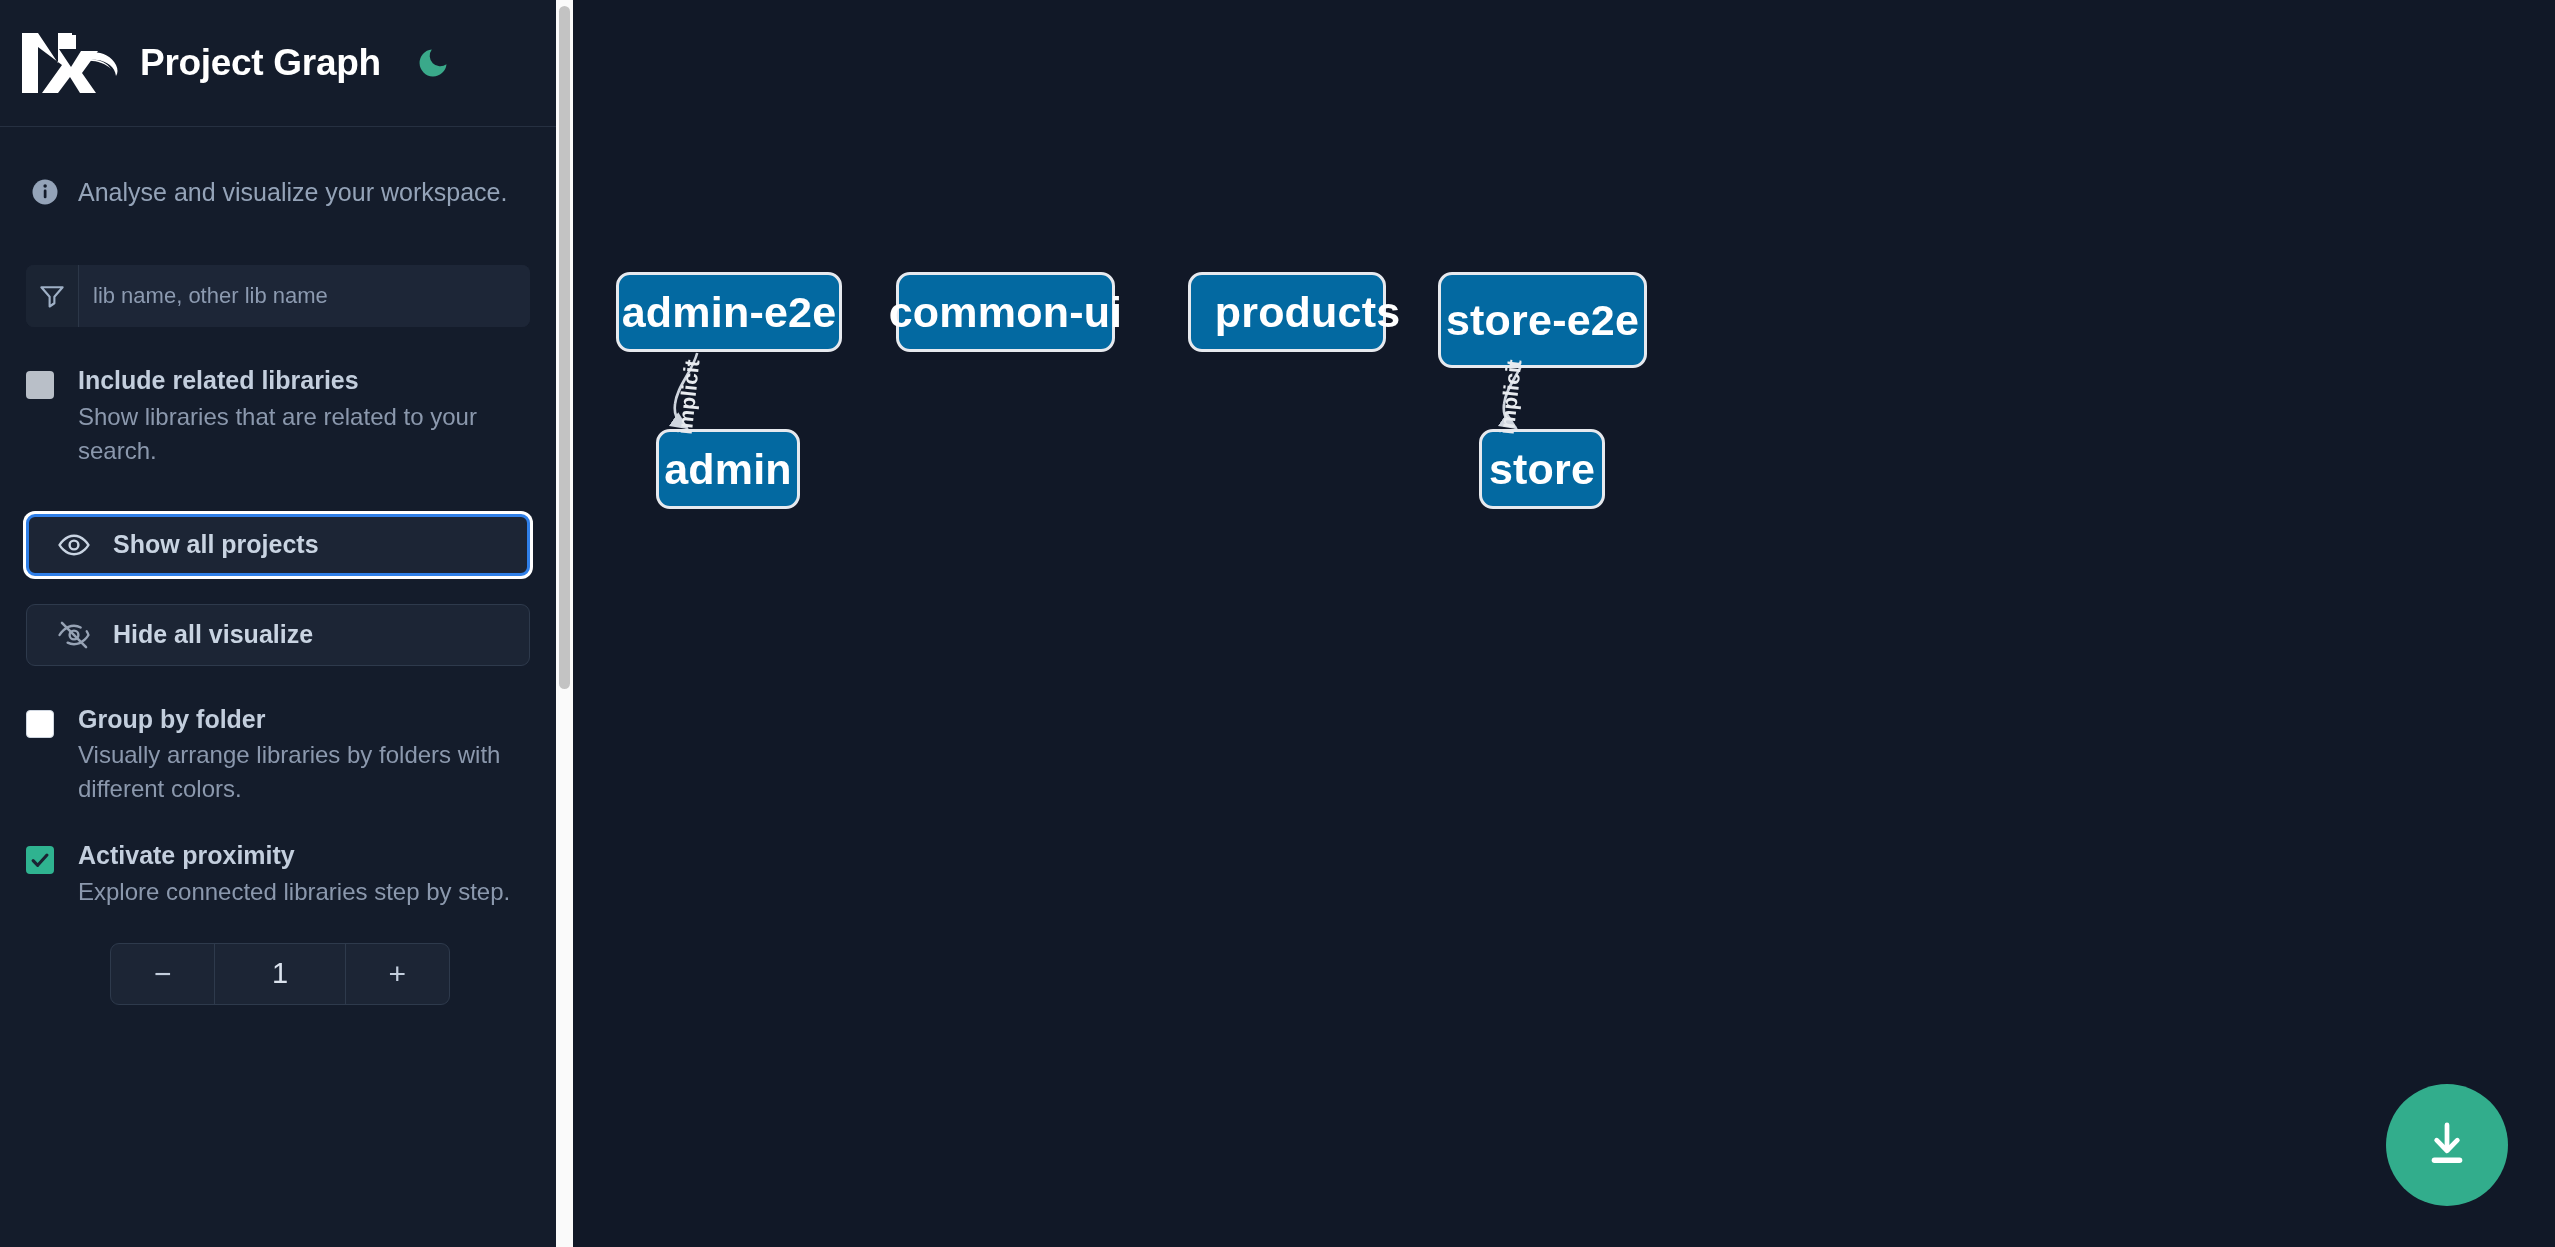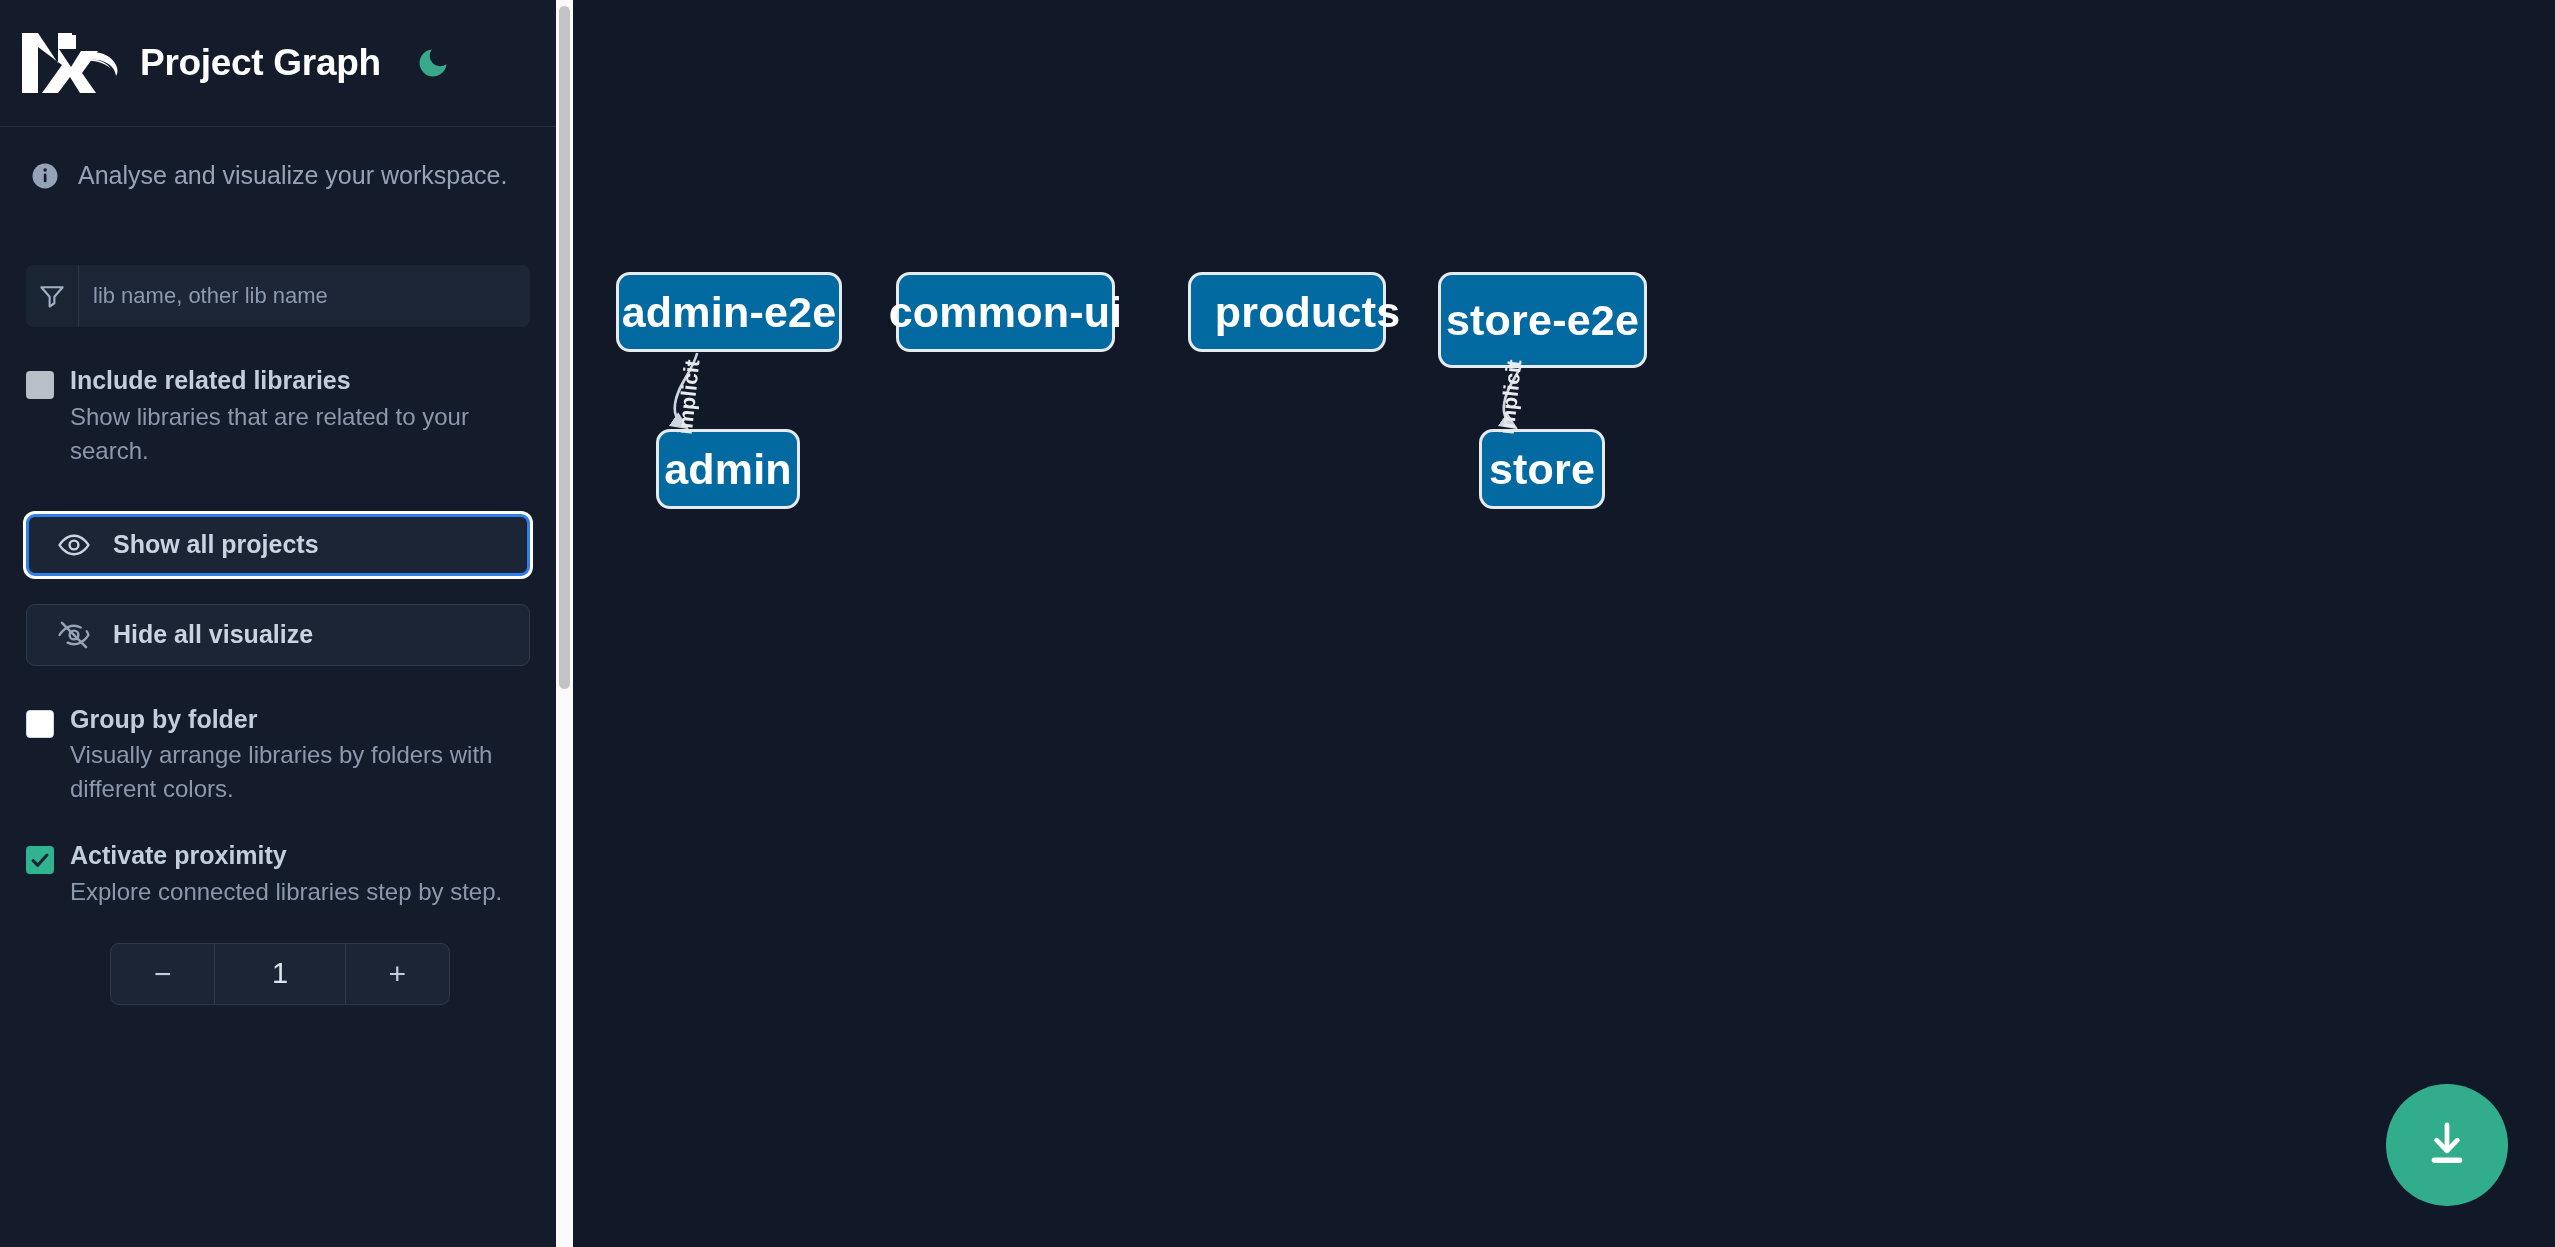--- a/index.html
+++ b/index.html
@@ -39,21 +39,21 @@
   }
   .moon-btn {
     margin-left: 30px;
     width: 44px; height: 44px;
     display: flex; align-items: center; justify-content: center;
     cursor: pointer;
   }
 
   .sb-tagline {
     display: flex;
-    align-items: flex-start;
+    align-items: center;
     gap: 18px;
     padding: 34px 26px 0 30px;
     height: 96px;
   }
   .info-icon { width: 30px; height: 30px; flex: 0 0 30px; }
   .tagline-text {
     color: #94a3b8;
     font-size: 25px;
     font-weight: 400;
     white-space: nowrap;
@@ -87,21 +87,21 @@
     font-family: "Liberation Sans", sans-serif;
     padding: 0 14px;
   }
   .search-input::placeholder { color: #8c9ab0; }
 
   
   .opt {
     display: flex;
     padding: 0 26px;
     margin-top: 38px;
-    gap: 16px;
+    gap: 24px;
   }
   .opt.tight { margin-top: 34px; }
   .cb {
     width: 28px; height: 28px;
     flex: 0 0 28px;
     border-radius: 4px;
     margin-top: 6px;
     cursor: pointer;
     display: flex; align-items: center; justify-content: center;
   }

